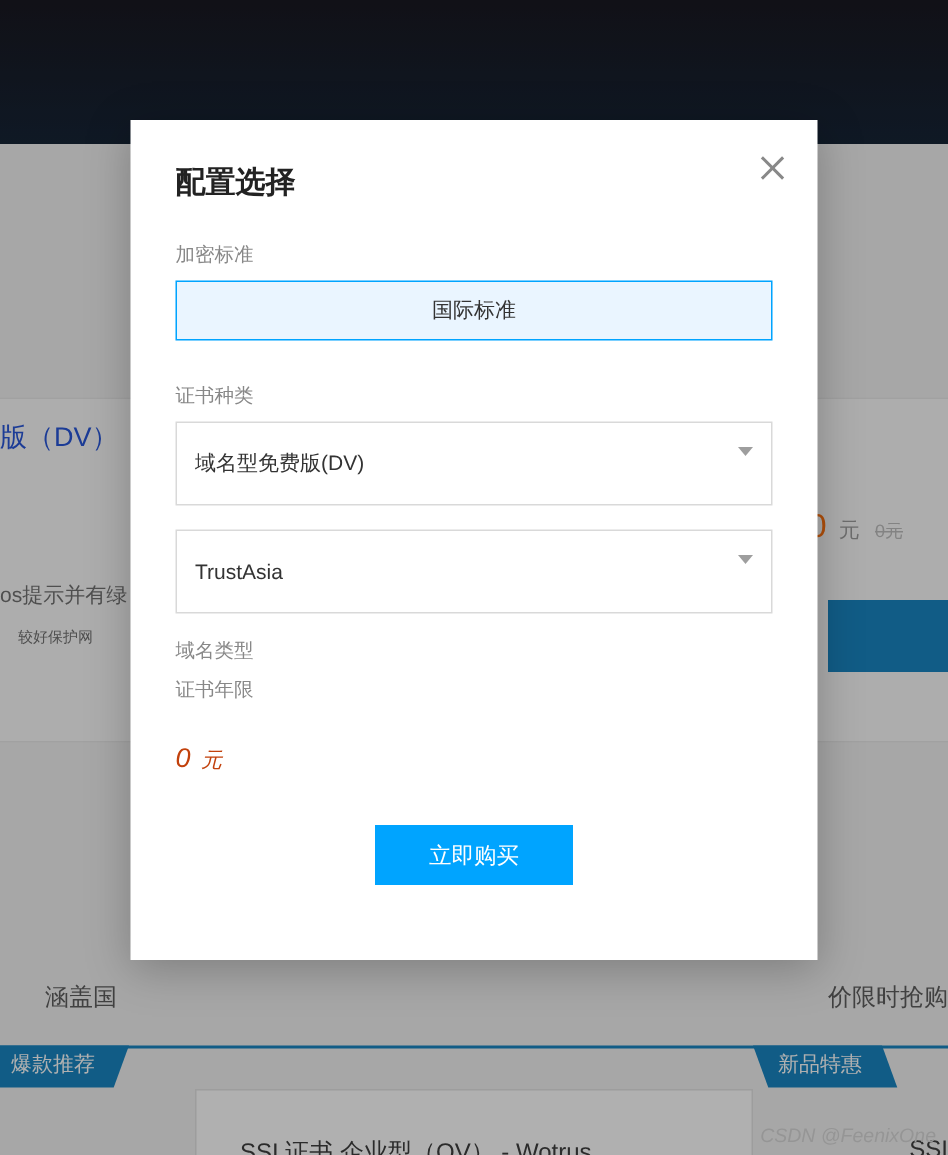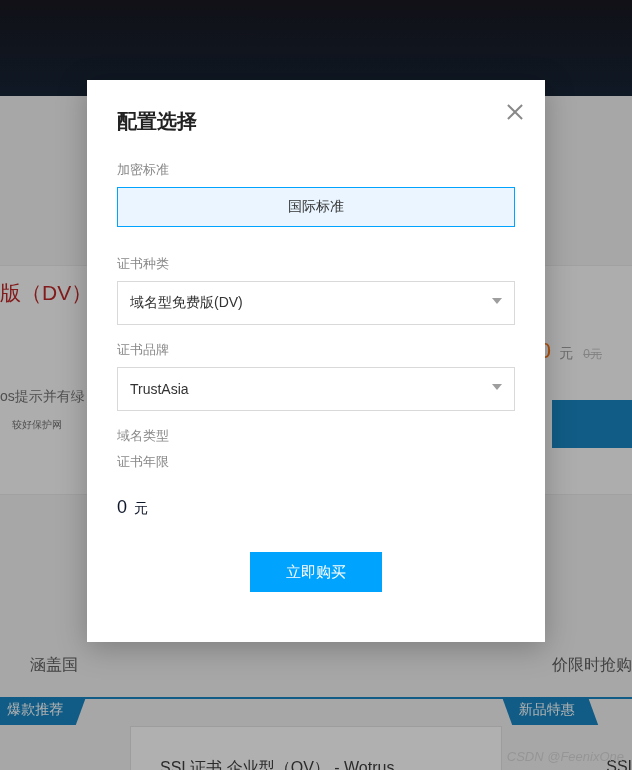--- a/index.html
+++ b/index.html
@@ -8,22 +8,22 @@
 
   
   .bg { position: absolute; inset: 0; background: #f2f2f2; }
   .bg-top { position: absolute; left: 0; right: 0; top: 0; height: 96px;
             background: linear-gradient(#0b0b14, #09172a); }
   .bg-card {
     position: absolute; left: 0; top: 265px; right: 0; height: 230px;
     border-top: 1px solid #e8e8e8; border-bottom: 1px solid #e8e8e8;
     background: #fbfbfb;
   }
-  .bg-card-title { position: absolute; left: 0; top: 279px; color: #b91c1c;
-                   font-size: 21px; }
+  .bg-card-title { position: absolute; left: 0; top: 279px; color: #1d4ed8;
+                   font-size: 18px; }
   .bg-card-sub1 { position: absolute; left: 0; top: 388px; color: #6b6b6b;
                   font-size: 14px; }
   .bg-card-sub2 { position: absolute; left: 12px; top: 418px; color: #6b6b6b;
                   font-size: 10px; }
   .bg-price { position: absolute; right: 30px; top: 338px; color: #ff6a00;
               font-size: 22px; }
   .bg-price .unit { color: #999; font-size: 14px; margin-left: 2px; }
   .bg-price .strike { color: #bbb; font-size: 12px; text-decoration: line-through;
                       margin-left: 4px; }
   .bg-cta { position: absolute; right: 0; top: 400px; width: 80px; height: 48px;
@@ -65,30 +65,30 @@
 
   .fld-label { font-size: 13px; color: #888; margin-bottom: 8px; }
 
   .opt-box {
     width: 100%; height: 40px; border: 1px solid #00a4ff; background: #eaf5ff;
     display: flex; align-items: center; justify-content: center;
     color: #333; font-size: 14px; cursor: pointer; margin-bottom: 28px;
   }
 
   .select-box {
-    width: 100%; height: 44px; border: 1px solid #d9d9d9; background: #fff;
+    width: 100%; height: 56px; border: 1px solid #d9d9d9; background: #fff;
     display: flex; align-items: center; padding: 0 12px; position: relative;
     color: #333; font-size: 14px; cursor: pointer; margin-bottom: 16px;
   }
   .select-box .caret {
     position: absolute; right: 12px; top: 16px; width: 0; height: 0;
     border-left: 5px solid transparent; border-right: 5px solid transparent;
     border-top: 6px solid #9e9e9e; }
 
-  .price { color: #0f172a; font-size: 18px; margin: 26px 0 34px; }
+  .price { color: #c2410c; font-size: 18px; margin: 26px 0 34px; font-style: italic; }
   .price .unit { font-size: 14px; margin-left: 2px; }
 
   .buy-btn { display: block; margin: 16px auto; width: 132px; height: 40px;
              background: #00a4ff; color: #fff; border: none; font-size: 15px;
              cursor: pointer; }
 
 </style>
 </head>
 <body>
 
@@ -127,21 +127,20 @@
 
   <div class="fld-label">加密标准</div>
   <div class="opt-box">国际标准</div>
 
   <div class="fld-label">证书种类</div>
   <div class="select-box">
     <span>域名型免费版(DV)</span>
     <span class="caret"></span>
   </div>
 
-  <div class="fld-label">证书品牌</div>
   <div class="select-box">
     <span>TrustAsia</span>
     <span class="caret"></span>
   </div>
 
   <div class="fld-label">域名类型</div>
 
   <div class="fld-label">证书年限</div>
 
   <div class="price">

